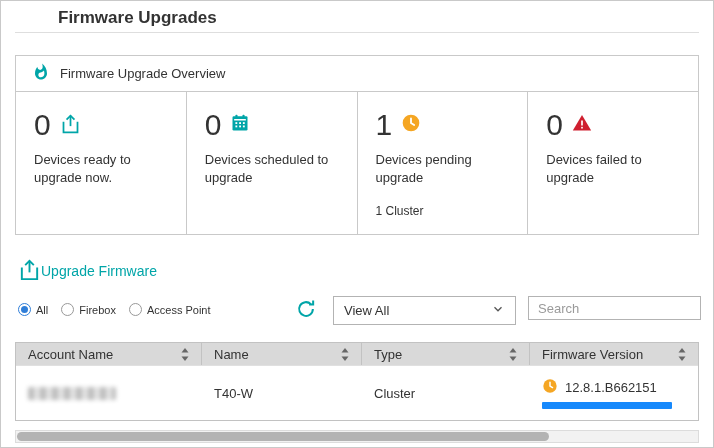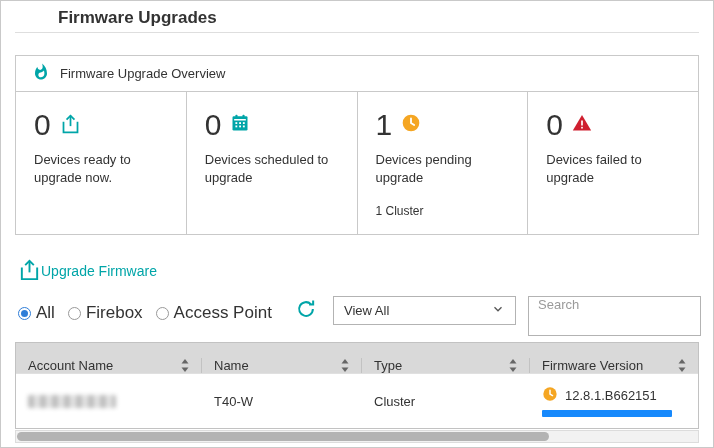--- a/index.html
+++ b/index.html
@@ -16,36 +16,36 @@
   .stats { display:flex; height:143px; }
   .stat { flex:1; padding:16px 18px 0 18px; border-right:1px solid #c9c9c9; }
   .stat:last-child { border-right:none; }
   .stat-top { display:flex; align-items:center; gap:9px; }
   .stat-value { font-size:30px; color:#333; }
   .stat-label { margin-top:9px; font-size:13px; color:#333; line-height:1.35; max-width:130px; }
   .stat-sub { margin-top:18px; font-size:12px; color:#333; }
 
   .upgrade-link { position:absolute; left:17px; top:257px; display:flex; align-items:center; color:#00a5a8; font-size:14px; cursor:pointer; }
 
-  .filters { position:absolute; left:17px; top:302px; display:flex; align-items:center; gap:13px; font-size:17px; color:#333; }
+  .filters { position:absolute; left:17px; top:302px; display:flex; align-items:center; gap:13px; font-size:11px; color:#333; }
   .radio { display:flex; align-items:center; gap:5px; cursor:pointer; }
   .radio-circle { width:13px; height:13px; border-radius:50%; border:1px solid #999; background:#fff; position:relative; flex:none; }
   .radio-circle.selected { border-color:#2f7ed8; }
   .radio-circle.selected::after { content:""; position:absolute; inset:2px; border-radius:50%; background:#2f7ed8; }
 
   .refresh-btn { position:absolute; left:293px; top:297px; width:24px; height:24px; cursor:pointer; background:none; border:none; }
 
   .view-select { position:absolute; left:332px; top:295px; width:183px; height:29px; border:1px solid #b3b3b3; display:flex; align-items:center; justify-content:space-between; padding:12px 10px; font-size:13px; color:#333; background:#fff; cursor:pointer; }
 
-  .search-box { position:absolute; left:527px; top:295px; width:173px; height:40px; border:1px solid #b3b3b3; display:flex; align-items:flex-start; padding:0 9px; background:#fff; }
+  .search-box { position:absolute; left:527px; top:295px; width:173px; height:24px; border:1px solid #b3b3b3; display:flex; align-items:center; padding:0 9px; background:#fff; }
   .search-box input { border:none; outline:none; flex:1; font-size:13px; color:#333; font-family:inherit; background:transparent; }
   .search-box input::placeholder { color:#9a9a9a; }
 
   .table { position:absolute; left:14px; right:14px; top:341px; border:1px solid #c2c2c2; background:#fff; }
-  .thead { display:flex; background:#d9d9d9; height:30px;align-items:flex-end; }
+  .thead { display:flex; background:#d9d9d9; height:22px; }
   .th { display:flex; align-items:center; justify-content:space-between; padding:0 12px; font-size:13px; color:#333; border-right:1px solid #c2c2c2; cursor:pointer; }
   .th:last-child { border-right:none; }
   .col0 { width:186px; flex:none; } .col1 { width:160px; flex:none; } .col2 { width:168px; flex:none; } .col3 { flex:1; }
   .trow { display:flex; background:#fff; height:55px; border-top:1px solid #e0e0e0; }
   .td { padding:0 12px; font-size:13px; color:#333; display:flex; align-items:center; }
   .blur-block { width:88px; height:13px; background:repeating-linear-gradient(90deg,#bdbdbd 0 6px,#e3e3e3 6px 12px); filter:blur(2px); border-radius:2px; }
   .fw-cell { flex-direction:column; align-items:flex-start; justify-content:center; gap:5px; }
   .fw-line { display:flex; align-items:center; gap:7px; }
   .fw-progress { width:130px; height:7px; background:#1789fc; border-radius:1px; }
 

